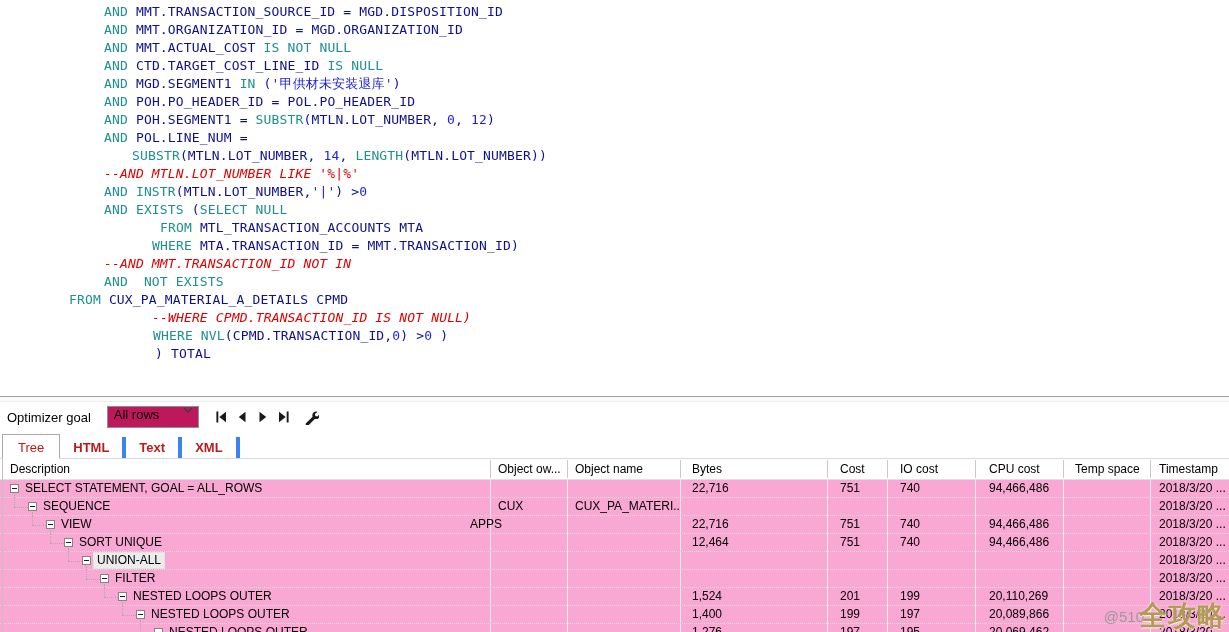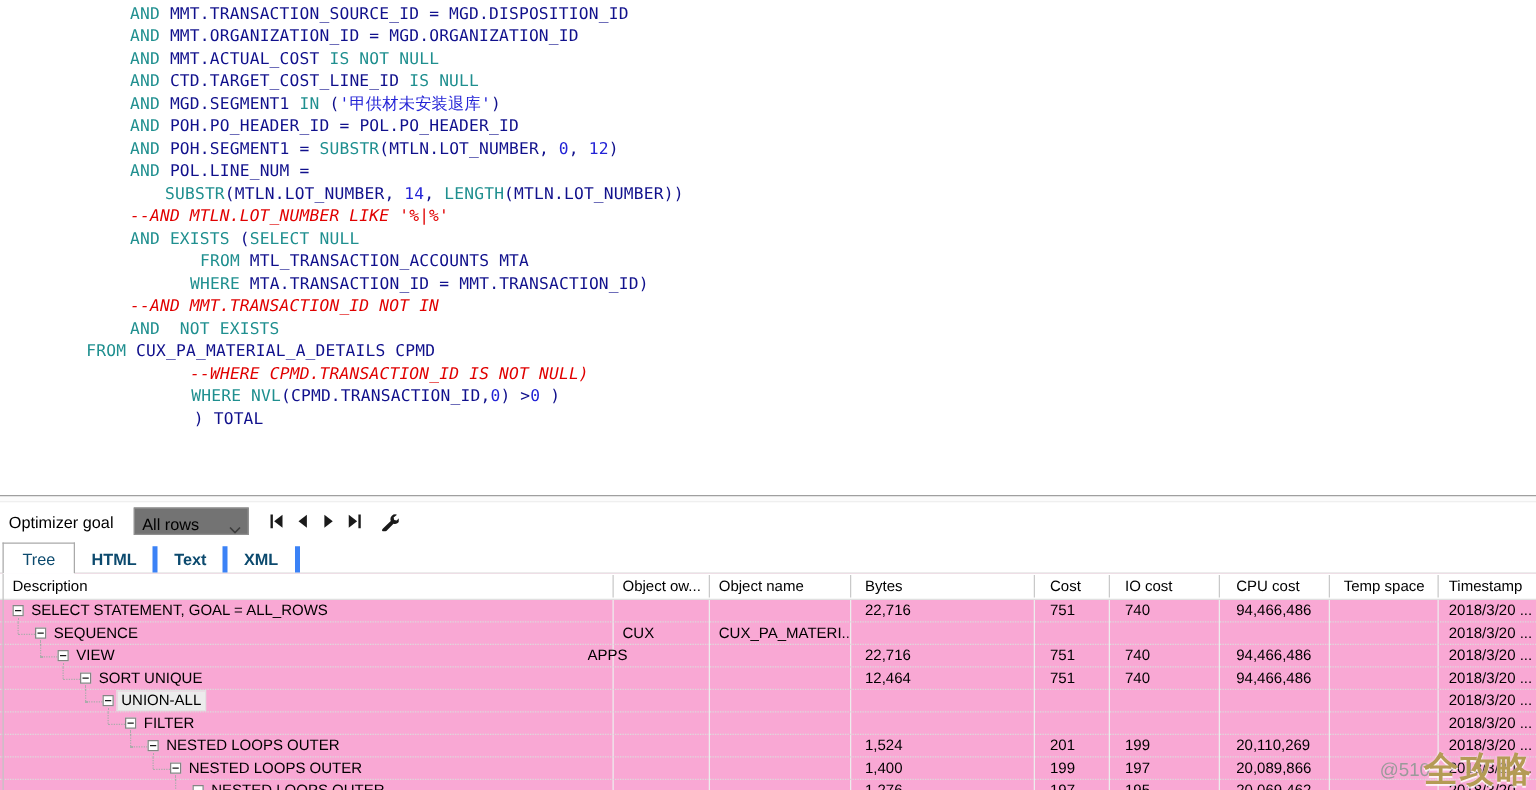--- a/index.html
+++ b/index.html
@@ -15,29 +15,29 @@
   .tk-n{color:var(--num);}
   .tk-s{color:var(--str);}
   .tk-c{color:var(--com);font-style:italic;}
 
   
   #splitter{position:absolute;top:396px;left:0;right:0;height:6px;border-top:1px solid #9f9f9f;border-bottom:1px solid #ececec;background:#fbfbfb;box-sizing:border-box;}
 
   
   #toolbar{position:absolute;top:402px;left:0;right:0;height:30px;display:flex;align-items:center;background:#fff;font-size:13px;color:#000;}
   #optimizer-label{margin-left:7px;}
-  #combobox{margin-left:16px;width:92px;height:22px;background:#737373;border:1px solid #8f8f8f;box-sizing:border-box;display:flex;align-items:flex-end;justify-content:space-between;padding:0 5px 0 6px;cursor:default;}
+  #combobox{margin-left:16px;width:92px;height:22px;background:#be185d;border:1px solid #8f8f8f;box-sizing:border-box;display:flex;align-items:flex-start;justify-content:space-between;padding:0 5px 0 6px;cursor:default;}
   #combobox svg{flex:none;}
   .nav-group{display:flex;margin-left:12px;}
   .nav-btn{width:21px;height:22px;display:flex;align-items:center;justify-content:center;}
   .tool-btn{width:22px;height:22px;margin-left:6px;display:flex;align-items:center;justify-content:center;}
 
   
   #tabstrip{position:absolute;top:432px;left:0;right:0;height:27px;background:#fff;display:flex;align-items:flex-end;border-bottom:1px solid #d9d9d9;box-sizing:border-box;font-size:13px;}
-  .tab{text-align:right;white-space:nowrap;color:#0c4a6e;cursor:default;}
+  .tab{text-align:right;white-space:nowrap;color:#b91c1c;cursor:default;}
   .tab.active{height:25px;line-height:25px;padding:0 15px;margin-left:2px;margin-bottom:-1px;background:#fff;border:1px solid #a9a9a9;border-bottom:1px solid #fff;position:relative;z-index:2;box-sizing:border-box;}
   .tab.inactive{height:21px;line-height:21px;padding:0 13px;border-right:4px solid #3b82f6;box-sizing:border-box;font-weight:bold;}
 
   
   #grid{position:absolute;top:459px;left:0;right:0;bottom:0;background:#f9a8d4;}
   #grid-header{position:absolute;top:0;left:0;right:0;height:21px;border-bottom:1px solid #e0e0e0;box-sizing:border-box;background:#fff;}
   .hcell{position:absolute;top:0;height:20px;line-height:20px;font-size:12px;color:#000;white-space:nowrap;overflow:hidden;}
   .vline-h{position:absolute;top:1px;bottom:1px;width:1px;background:#c9c9c9;}
   #grid-body{position:absolute;top:21px;left:0;right:0;bottom:0;overflow:hidden;}
   .vline-b{position:absolute;top:0;bottom:0;width:1px;background:#ededed;}
@@ -66,20 +66,21 @@
       <div class="sql-line" style="padding-left: 104px;"><span class="tk-k">AND </span><span class="tk-i">MMT.TRANSACTION_SOURCE_ID </span><span class="tk-o">= </span><span class="tk-i">MGD.DISPOSITION_ID</span></div>
       <div class="sql-line" style="padding-left: 104px;"><span class="tk-k">AND </span><span class="tk-i">MMT.ORGANIZATION_ID </span><span class="tk-o">= </span><span class="tk-i">MGD.ORGANIZATION_ID</span></div>
       <div class="sql-line" style="padding-left: 104px;"><span class="tk-k">AND </span><span class="tk-i">MMT.ACTUAL_COST </span><span class="tk-k">IS NOT NULL</span></div>
       <div class="sql-line" style="padding-left: 104px;"><span class="tk-k">AND </span><span class="tk-i">CTD.TARGET_COST_LINE_ID </span><span class="tk-k">IS NULL</span></div>
       <div class="sql-line" style="padding-left: 104px;"><span class="tk-k">AND </span><span class="tk-i">MGD.SEGMENT1 </span><span class="tk-k">IN </span><span class="tk-o">(</span><span class="tk-s">'甲供材未安装退库'</span><span class="tk-o">)</span></div>
       <div class="sql-line" style="padding-left: 104px;"><span class="tk-k">AND </span><span class="tk-i">POH.PO_HEADER_ID </span><span class="tk-o">= </span><span class="tk-i">POL.PO_HEADER_ID</span></div>
       <div class="sql-line" style="padding-left: 104px;"><span class="tk-k">AND </span><span class="tk-i">POH.SEGMENT1 </span><span class="tk-o">= </span><span class="tk-k">SUBSTR</span><span class="tk-o">(</span><span class="tk-i">MTLN.LOT_NUMBER</span><span class="tk-o">, </span><span class="tk-n">0</span><span class="tk-o">, </span><span class="tk-n">12</span><span class="tk-o">)</span></div>
       <div class="sql-line" style="padding-left: 104px;"><span class="tk-k">AND </span><span class="tk-i">POL.LINE_NUM </span><span class="tk-o">=</span></div>
       <div class="sql-line" style="padding-left: 132px;"><span class="tk-k">SUBSTR</span><span class="tk-o">(</span><span class="tk-i">MTLN.LOT_NUMBER</span><span class="tk-o">, </span><span class="tk-n">14</span><span class="tk-o">, </span><span class="tk-k">LENGTH</span><span class="tk-o">(</span><span class="tk-i">MTLN.LOT_NUMBER</span><span class="tk-o">))</span></div>
       <div class="sql-line" style="padding-left: 104px;"><span class="tk-c">--AND MTLN.LOT_NUMBER LIKE '%|%'</span></div>
+      <div class="sql-line" style="padding-left: 104px;"><span class="tk-k">AND INSTR</span><span class="tk-o">(</span><span class="tk-i">MTLN.LOT_NUMBER</span><span class="tk-o">,</span><span class="tk-s">'|'</span><span class="tk-o">) </span><span class="tk-o">&gt;</span><span class="tk-n">0</span></div>
       <div class="sql-line" style="padding-left: 104px;"><span class="tk-k">AND EXISTS </span><span class="tk-o">(</span><span class="tk-k">SELECT NULL</span></div>
       <div class="sql-line" style="padding-left: 160px;"><span class="tk-k">FROM </span><span class="tk-i">MTL_TRANSACTION_ACCOUNTS MTA</span></div>
       <div class="sql-line" style="padding-left: 152px;"><span class="tk-k">WHERE </span><span class="tk-i">MTA.TRANSACTION_ID </span><span class="tk-o">= </span><span class="tk-i">MMT.TRANSACTION_ID</span><span class="tk-o">)</span></div>
       <div class="sql-line" style="padding-left: 104px;"><span class="tk-c">--AND MMT.TRANSACTION_ID NOT IN</span></div>
       <div class="sql-line" style="padding-left: 104px;"><span class="tk-k">AND  NOT EXISTS</span></div>
       <div class="sql-line" style="padding-left: 69px;"><span class="tk-k">FROM </span><span class="tk-i">CUX_PA_MATERIAL_A_DETAILS CPMD</span></div>
       <div class="sql-line" style="padding-left: 152px;"><span class="tk-c">--WHERE CPMD.TRANSACTION_ID IS NOT NULL)</span></div>
       <div class="sql-line" style="padding-left: 153px;"><span class="tk-k">WHERE NVL</span><span class="tk-o">(</span><span class="tk-i">CPMD.TRANSACTION_ID</span><span class="tk-o">,</span><span class="tk-n">0</span><span class="tk-o">) </span><span class="tk-o">&gt;</span><span class="tk-n">0 </span><span class="tk-o">)</span></div>
       <div class="sql-line" style="padding-left: 155px;"><span class="tk-o">) </span><span class="tk-i">TOTAL</span></div>
     </div>

